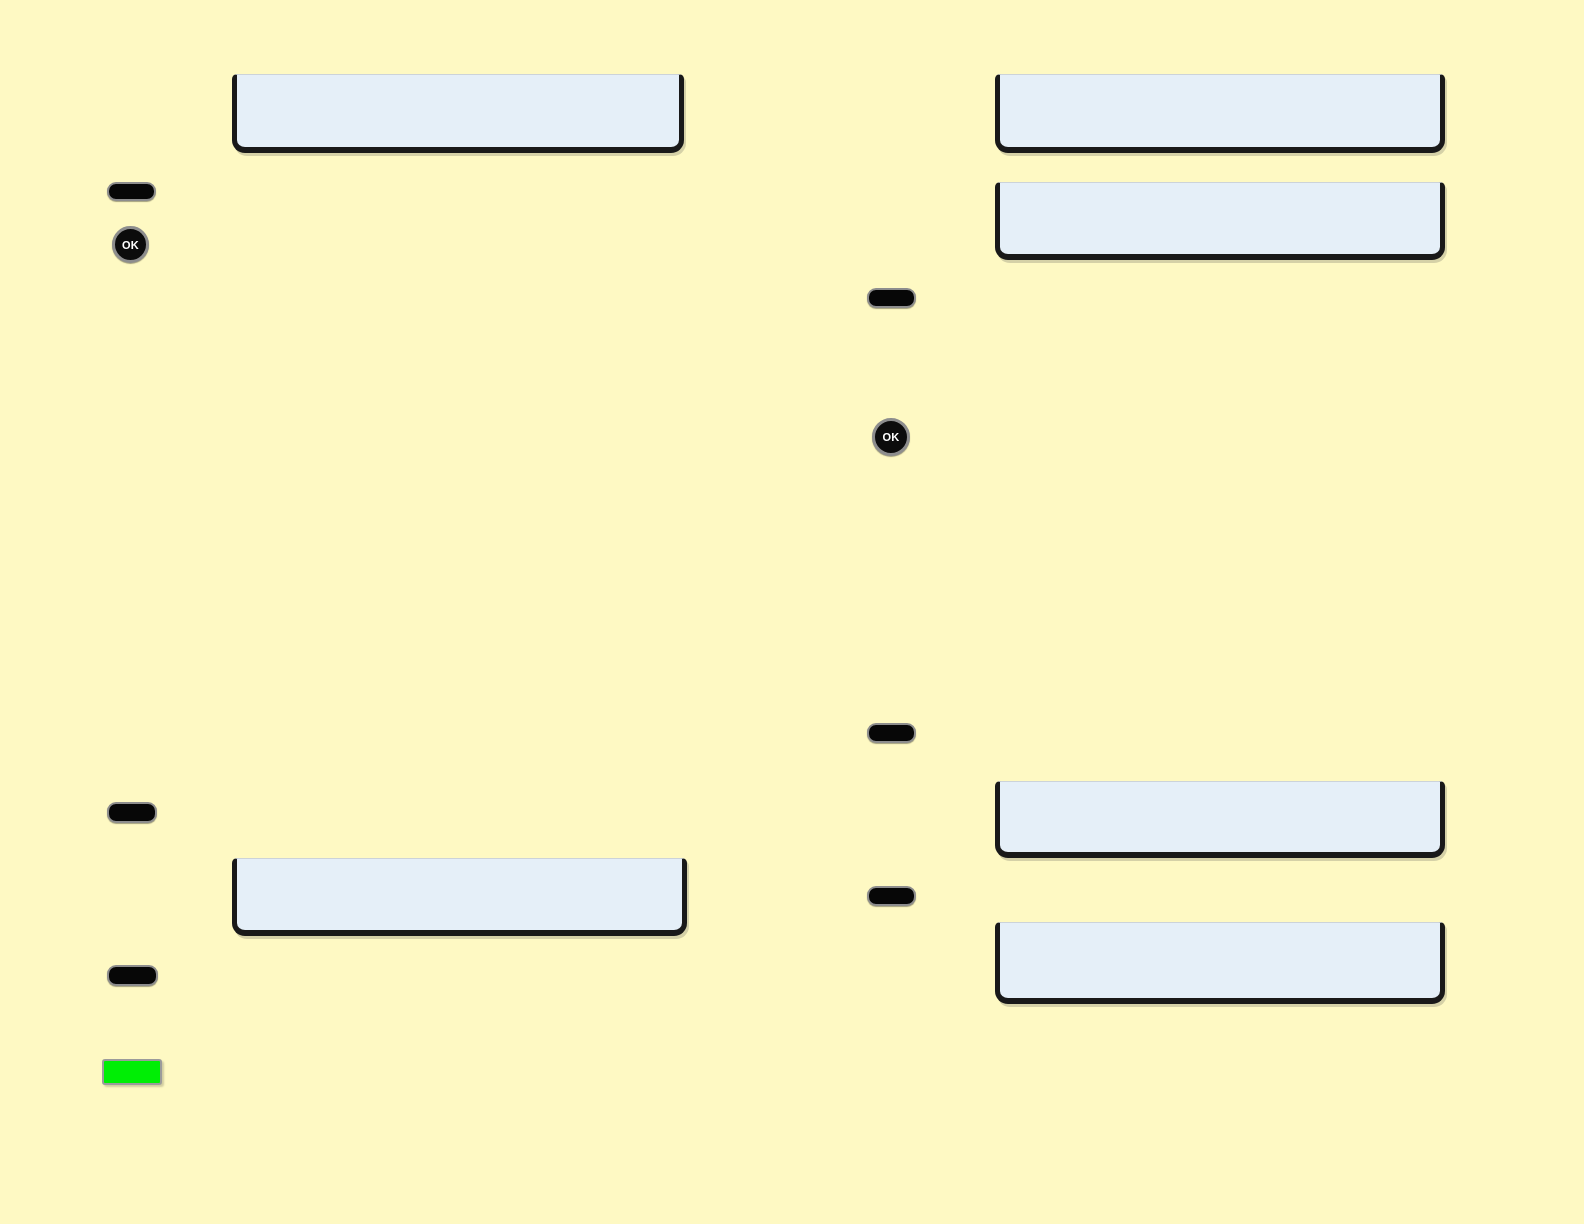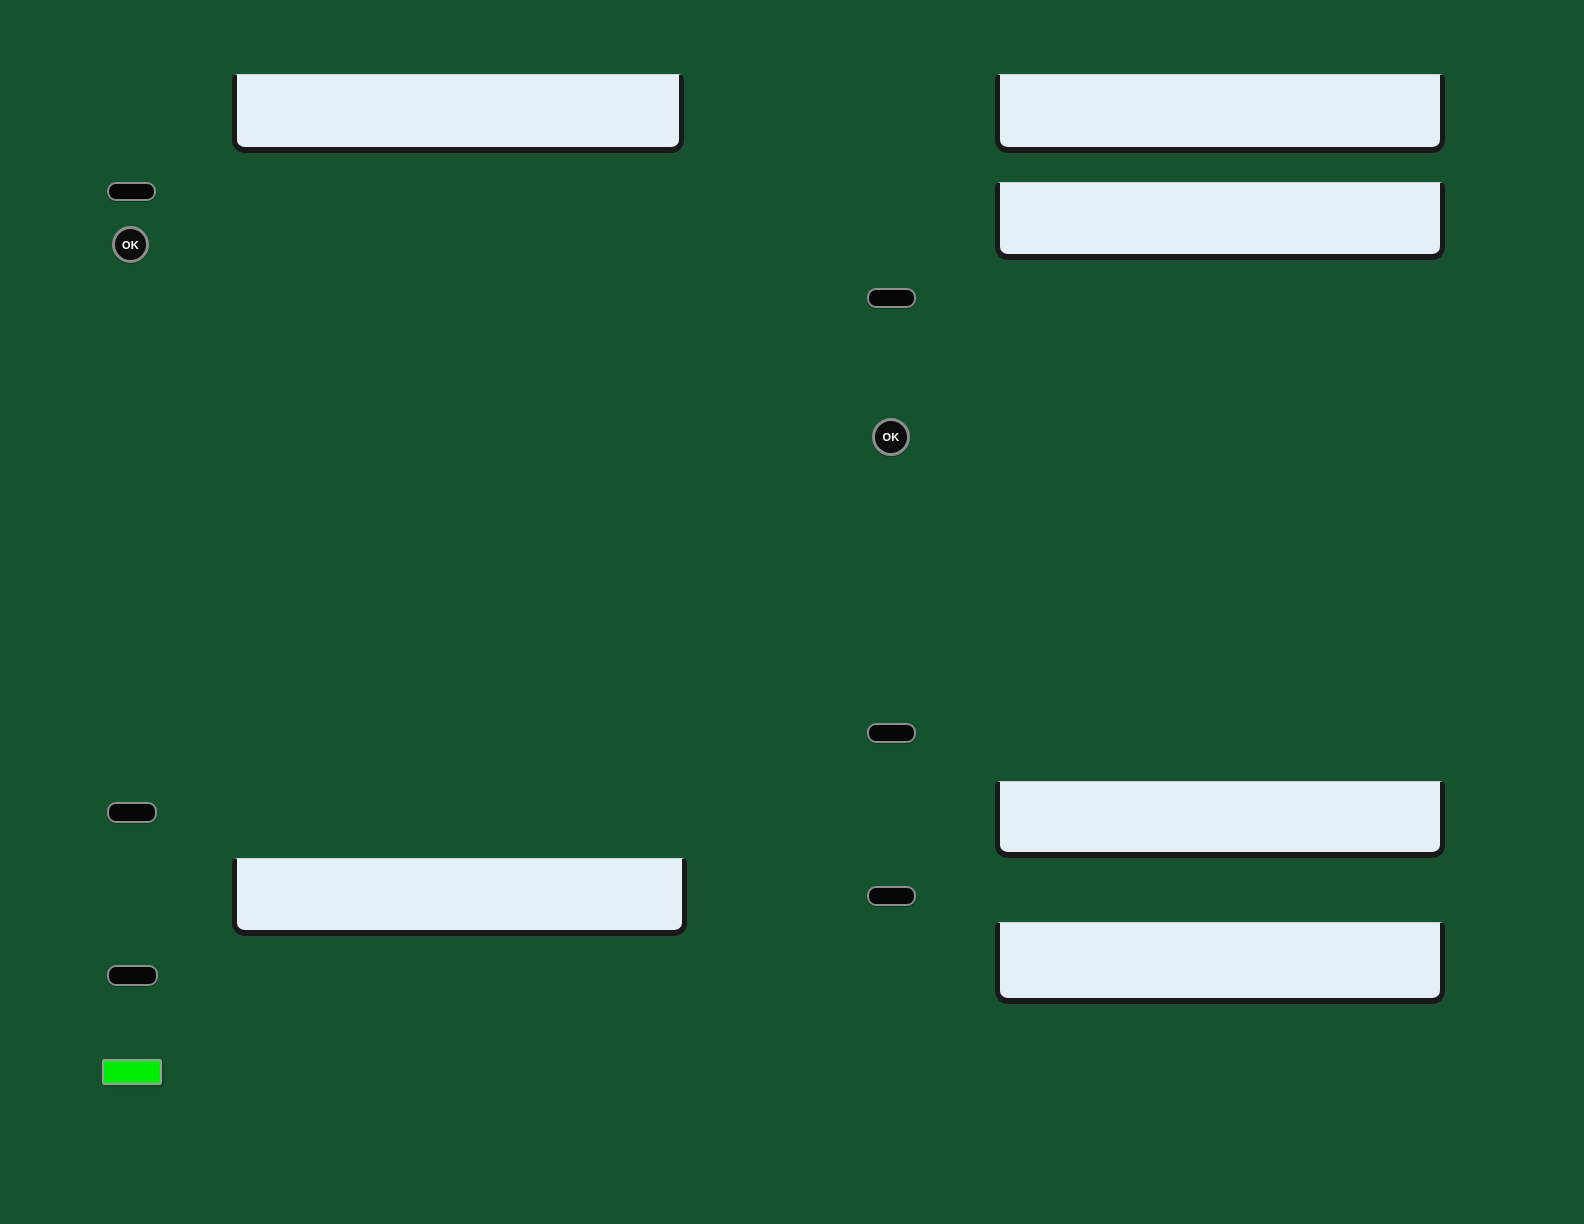--- a/index.html
+++ b/index.html
@@ -5,21 +5,21 @@
   html, body {
     margin: 0;
     padding: 0;
     background: #ffffff;
     font-family: "Liberation Sans", sans-serif;
   }
   #canvas {
     position: relative;
     width: 1584px;
     height: 1224px;
-    background: #14532d;
+    background: #fef9c3;
     overflow: hidden;
   }
   
   .lcd {
     position: absolute;
     box-sizing: border-box;
     background: #e5eff8;
     border: 5px solid #191919;
     border-top: 1px solid #ccd3d9;
     border-bottom-width: 6px;

